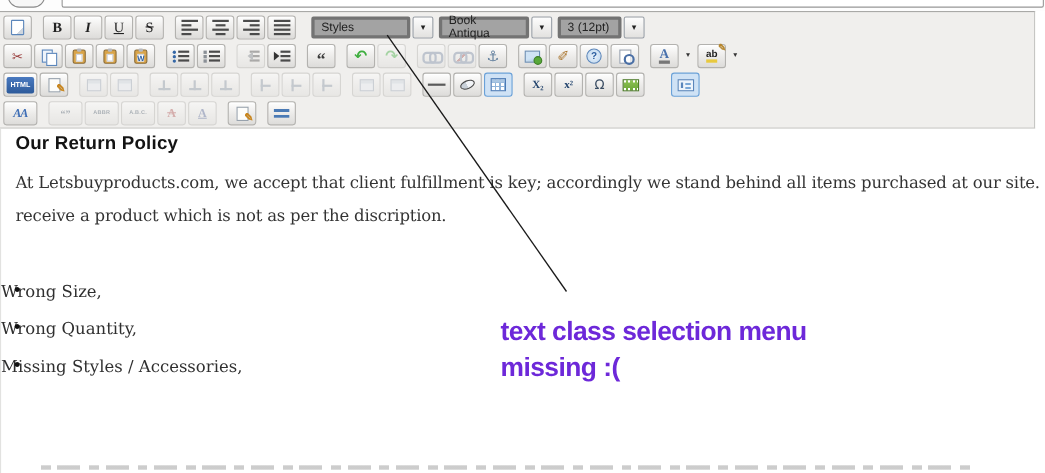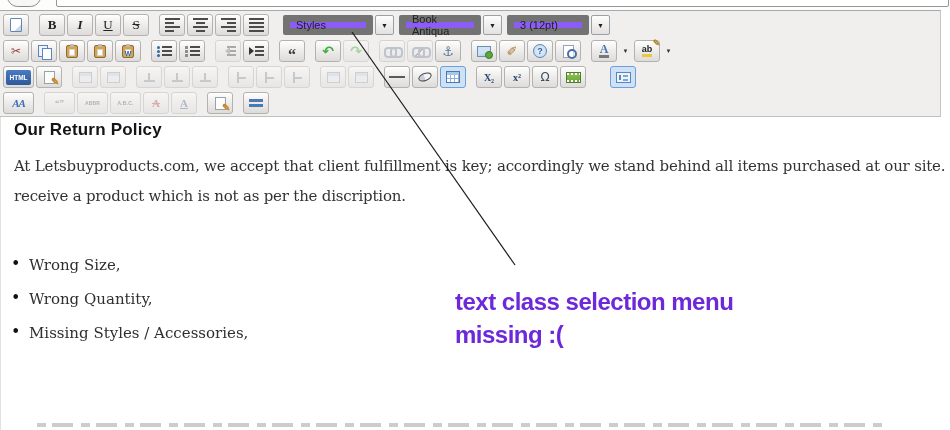--- a/index.html
+++ b/index.html
@@ -106,35 +106,35 @@
     background:repeating-linear-gradient(0deg,#7aa7d6 0 2px, transparent 2px 4px); }
   .g-aa { font:italic bold 11px "Liberation Serif", serif; color:#3d6db5; letter-spacing:-1px; }
   .g-cite { font:bold 9px "Liberation Serif", serif; color:#4a5a6a; }
   .g-tinytxt { font:bold 5px "Liberation Sans", sans-serif; color:#4a5a6a; letter-spacing:.2px; }
   .g-del-a { font:bold 11px "Liberation Serif", serif; color:#b05555; text-decoration:line-through; }
   .g-ins-a { font:bold 11px "Liberation Serif", serif; color:#5a6a9a; text-decoration:underline; }
   .g-blines { width:14px; height:8px; background:repeating-linear-gradient(0deg,#4a7ab5 0 2.5px, transparent 2.5px 5.5px); }
 
   
   .dd { display:flex; align-items:center; margin-left:5px; }
-  .dd-text { height:20px; background:#8b5cf6; border:7px solid #737373; border-radius:2px;
+  .dd-text { height:20px; background:#a3a3a3; border:3px solid #737373; border-radius:2px;
     font:11px "Liberation Sans", sans-serif; color:#222; display:flex; align-items:center; padding:0 6px; }
   .dd-arrow { width:19px; height:20px; margin-left:2px; border:1px solid #9aa0a8; border-radius:2px;
     background:linear-gradient(#fdfdfd,#e2e1df); display:flex; align-items:center; justify-content:center; font-size:7px; color:#222; }
-  .dd-styles .dd-text { width:90px; } .dd-font .dd-text { width:82px; } .dd-size .dd-text { width:82px; }
+  .dd-styles .dd-text { width:90px; } .dd-font .dd-text { width:82px; } .dd-size .dd-text { width:58px; }
 
   
   .doc { position:absolute; left:0; top:117px; width:950px; height:313px; background:#fff;
     border-left:1px solid #e2e2e0; overflow:hidden; }
   .doc-h1 { position:absolute; left:13px; top:3px; font:bold 17px "Liberation Sans", sans-serif; color:#141414; letter-spacing:.2px; }
   .pline { position:absolute; left:13px; right:0; white-space:nowrap; overflow:hidden;
     font:15px "DejaVu Serif", serif; color:#333; letter-spacing:-0.2px; }
   .pline1 { top:40px; } .pline2 { top:70px; }
   .bullets { position:absolute; left:0; top:139px; list-style:none; }
-  .bullets li { height:34px; padding-left:28px; position:relative; font:15px "DejaVu Serif", serif; color:#2f2f2f; white-space:nowrap; }
+  .bullets li { height:34px; position:relative; font:15px "DejaVu Serif", serif; color:#2f2f2f; white-space:nowrap; }
   .bullets li::before { content:"\2022"; position:absolute; left:10px; top:-2px; font-size:16px; color:#111; }
   .clip-line { position:absolute; left:36px; top:306px; width:845px; height:4px; opacity:.5;
     background:repeating-linear-gradient(90deg,#9a9a9a 0 9px, transparent 9px 15px, #9a9a9a 15px 36px, transparent 36px 44px); }
 
   
   .annot { position:absolute; left:455px; top:285px; font:bold 24px "Liberation Sans", sans-serif;
     line-height:33px; letter-spacing:-0.5px; z-index:5; }
   .annot-line { position:absolute; left:0; top:0; z-index:4; pointer-events:none; }
 </style>
 </head>

